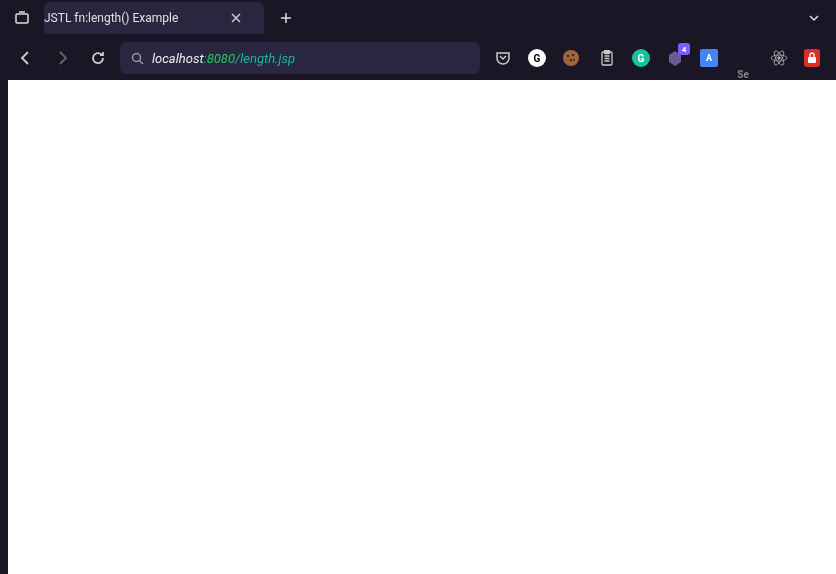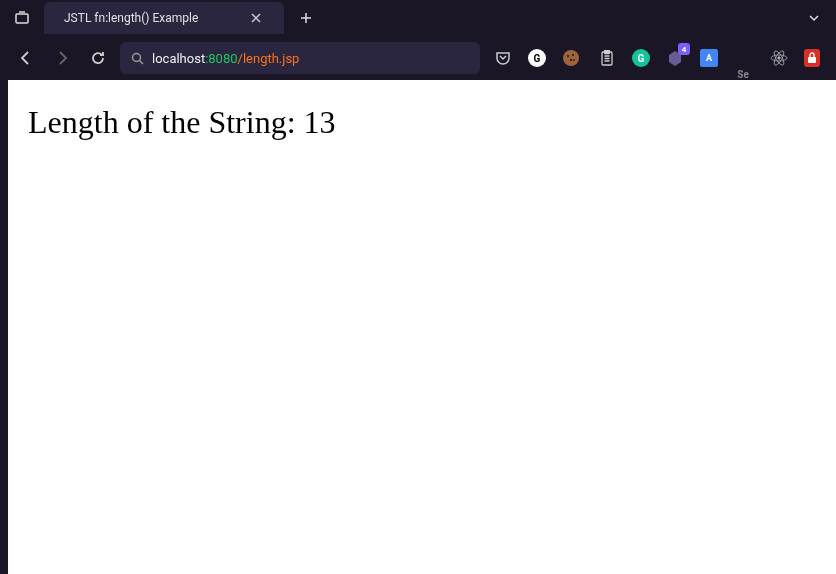--- a/index.html
+++ b/index.html
@@ -28,21 +28,21 @@
       align-items: center;
       justify-content: center;
       color: #ddd;
       margin-right: 8px;
     }
     .tab {
       background: #2b2640;
       height: 32px;
       display: flex;
       align-items: center;
-      padding: 0 20px;
+      padding: 0 0;
       border-radius: 6px 6px 0 0;
       gap: 50px;
       min-width: 220px;
     }
     .tab-title {
       color: #e0e0e0;
       font-size: 12px;
       white-space: nowrap;
     }
     .tab-close {
@@ -113,29 +113,30 @@
       height: 14px;
       display: flex;
       align-items: center;
       justify-content: center;
     }
     .url {
       color: #ccc;
       font-size: 13px;
       display: flex;
       align-items: baseline;
+      font-style: italic;
     }
     .url-host {
       color: #eee;
     }
     .url-port {
       color: #22c55e;
     }
     .url-path {
-      color: #f97316;
+      color: #14b8a6;
     }
     .toolbar-icons {
       display: flex;
       align-items: center;
       gap: 14px;
       margin-left: auto;
       margin-right: 4px;
     }
     .toolbar-icon {
       width: 22px;
@@ -321,14 +322,13 @@
     <div class="toolbar-icon lock-icon">
       <svg width="10" height="12" viewBox="0 0 10 12" fill="currentColor">
         <rect x="1" y="5" width="8" height="6" rx="1"></rect>
         <path d="M3 5 V3 a2 2 0 0 1 4 0 V5" fill="none" stroke="currentColor" stroke-width="1.3"></path>
       </svg>
     </div>
   </div>
 </div>
 
 <div class="content">
-  <h2>Length of the String: 13</h2>
 </div>
 
 </body></html>

